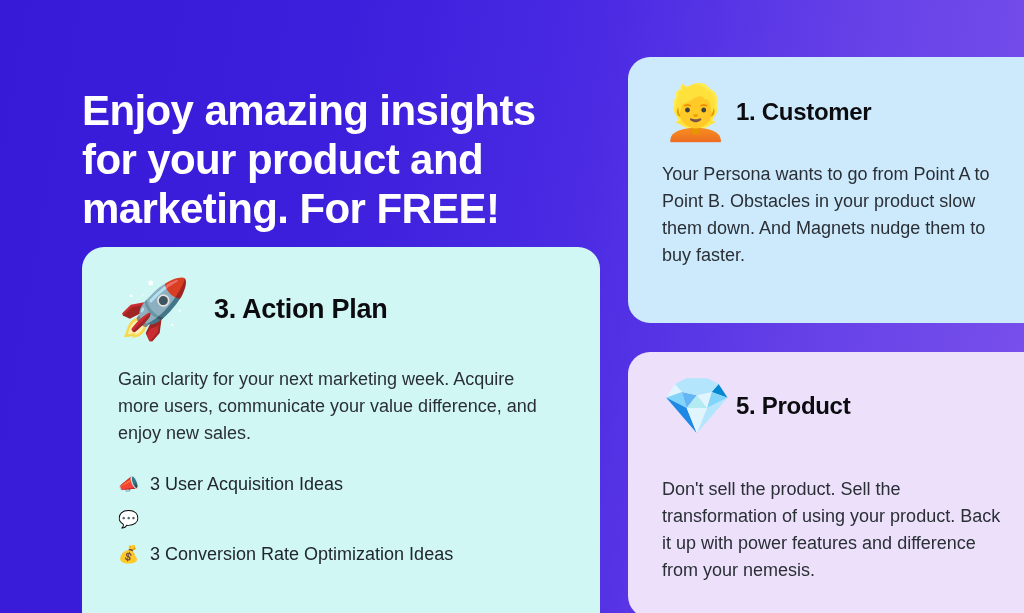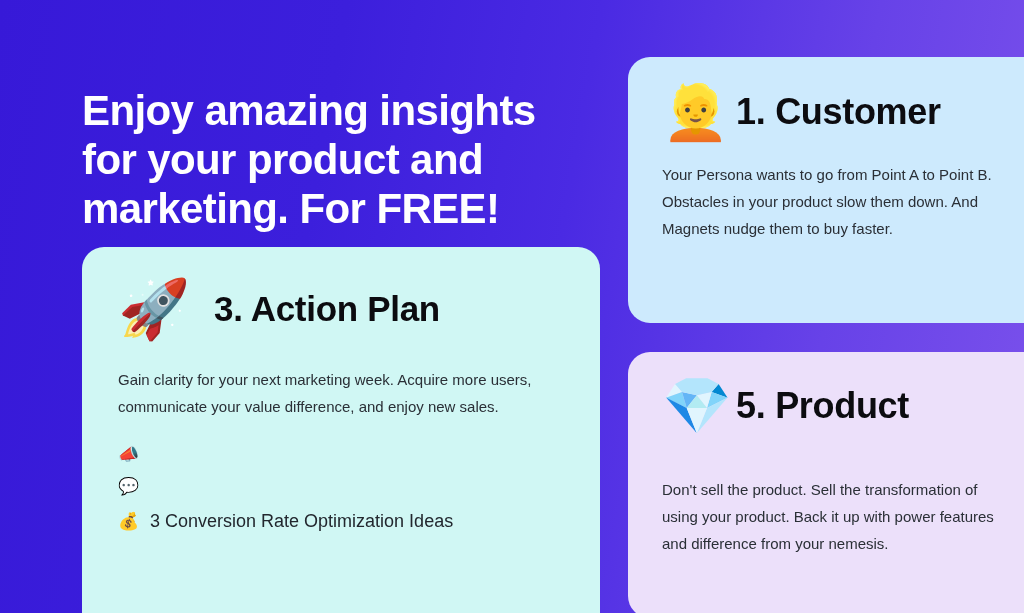--- a/index.html
+++ b/index.html
@@ -48,44 +48,44 @@
   }
   .card-emoji {
     font-size: 54px;
     line-height: 1;
     display: inline-block;
     width: 74px;
     text-align: left;
     flex: none;
   }
   .card-title {
-    font-size: 36px;
+    font-size: 24px;
     font-weight: 700;
     color: #0c0c10;
     letter-spacing: -0.3px;
     white-space: nowrap;
   }
   .card-body {
-    font-size: 15px;
+    font-size: 18px;
     line-height: 27px;
     color: #2a2f36;
     font-weight: 400;
   }
 
   
   #card-action {
     left: 82px;
     top: 247px;
     width: 518px;
     height: 400px;
     background: #d0f7f4;
     padding: 33px 36px 0 36px;
   }
   #card-action .card-emoji { font-size: 58px; width: 96px; }
-  #card-action .card-title { font-size: 35px; }
+  #card-action .card-title { font-size: 27px; }
   #card-action .card-body { margin-top: 28px; width: 420px; }
 
   .bullets {
     margin: 26px 0 0 0;
     padding: 0;
     list-style: none;
   }
   .bullet {
     display: flex;
     align-items: center;
@@ -155,20 +155,21 @@
 
   <div class="card" id="card-action">
     <div class="card-head">
       <span class="card-emoji">🚀</span>
       <span class="card-title">3. Action Plan</span>
     </div>
     <p class="card-body">Gain clarity for your next marketing week. Acquire more users, communicate your value difference, and enjoy new sales.</p>
     <ul class="bullets" id="bullet-list">
         <li class="bullet">
           <span class="bullet-icon">📣</span>
+          <span class="bullet-text">3 User Acquisition Ideas</span>
         </li>
         <li class="bullet">
           <span class="bullet-icon">💬</span>
         </li>
         <li class="bullet">
           <span class="bullet-icon">💰</span>
           <span class="bullet-text">3 Conversion Rate Optimization Ideas</span>
         </li>
       </ul>
   </div>

